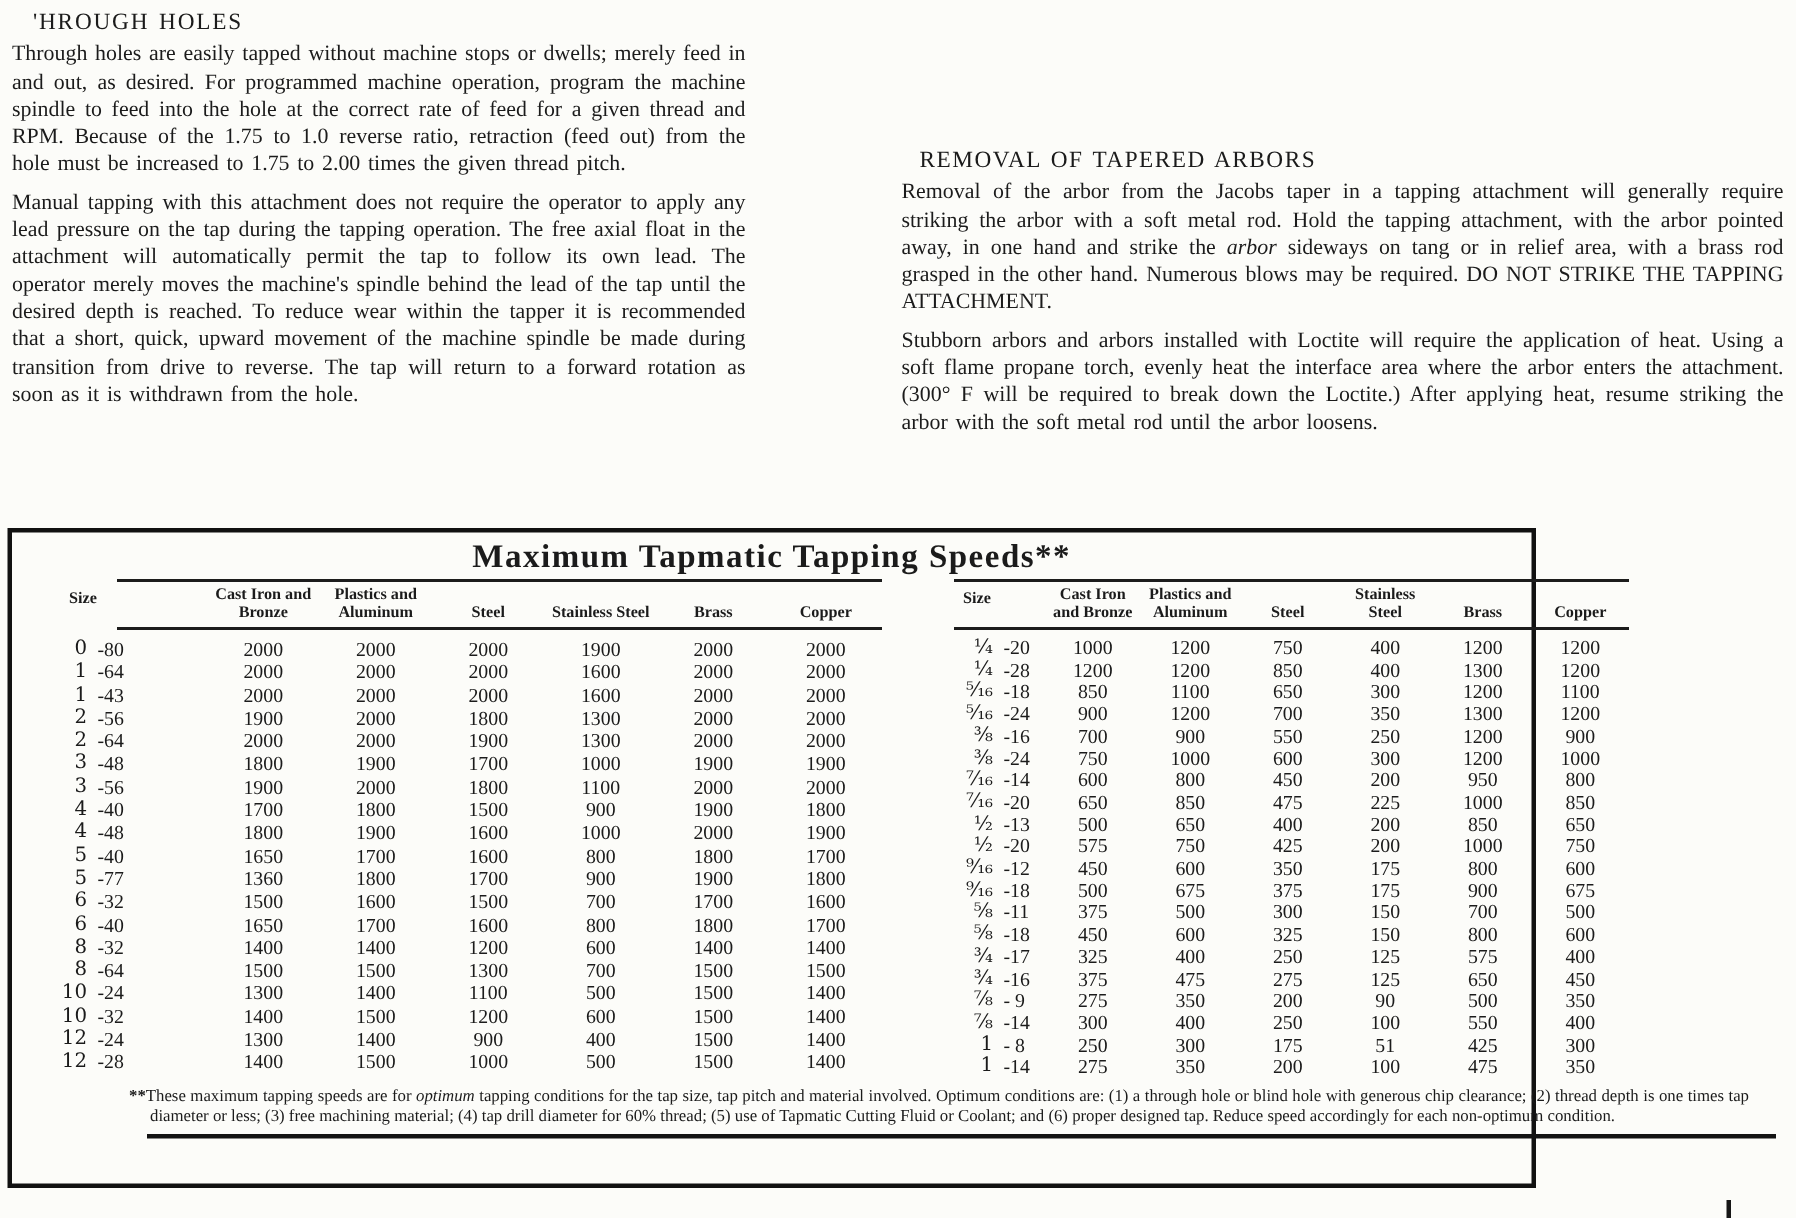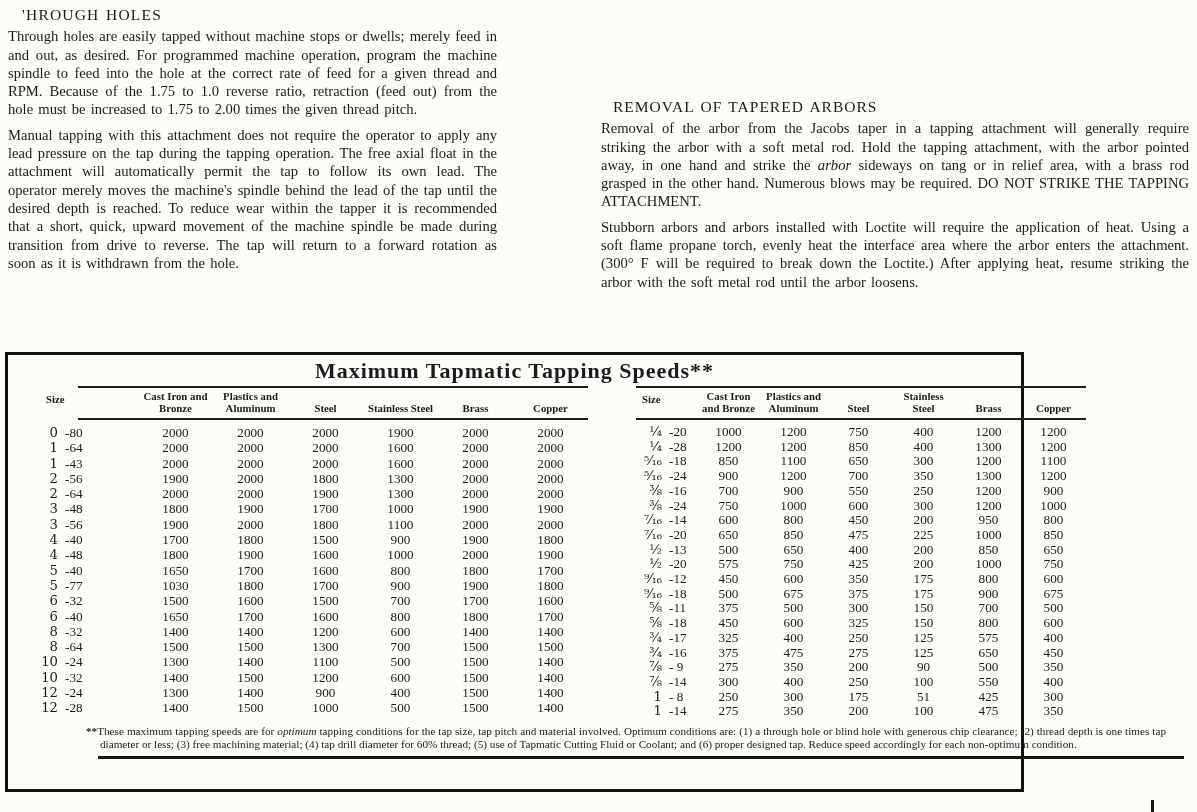--- a/index.html
+++ b/index.html
@@ -209,21 +209,21 @@
             <div class="tcell num">1600</div>
             <div class="tcell num">800</div>
             <div class="tcell num">1800</div>
             <div class="tcell num">1700</div>
           </div>
           <div class="trow">
             <div class="tcell size">
               <span class="g">5</span>
               <span class="p">-77</span>
             </div>
-            <div class="tcell num">1030</div>
+            <div class="tcell num">1360</div>
             <div class="tcell num">1800</div>
             <div class="tcell num">1700</div>
             <div class="tcell num">900</div>
             <div class="tcell num">1900</div>
             <div class="tcell num">1800</div>
           </div>
           <div class="trow">
             <div class="tcell size">
               <span class="g">6</span>
               <span class="p">-32</span>

